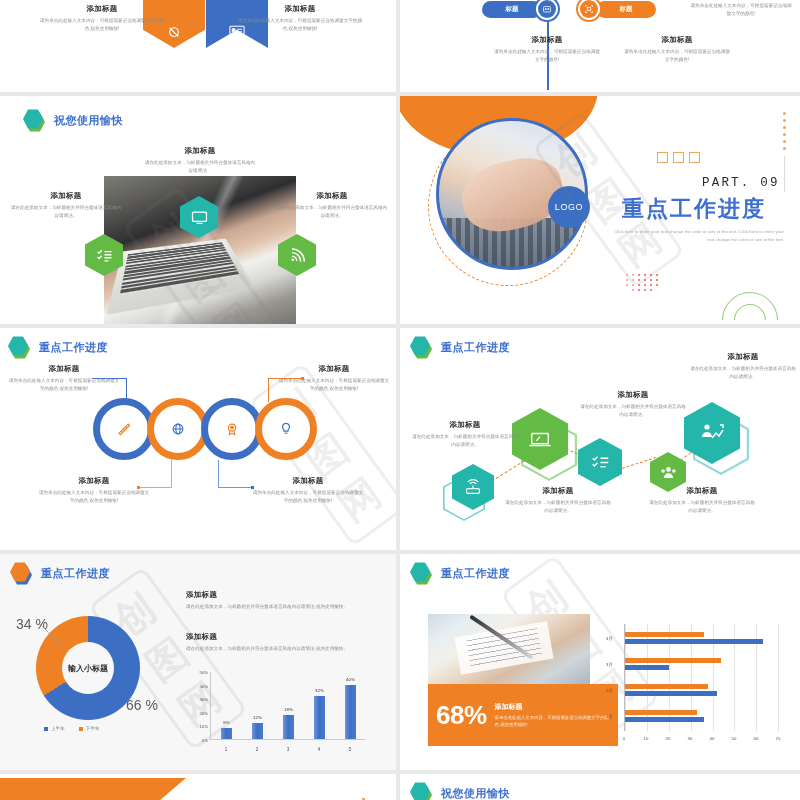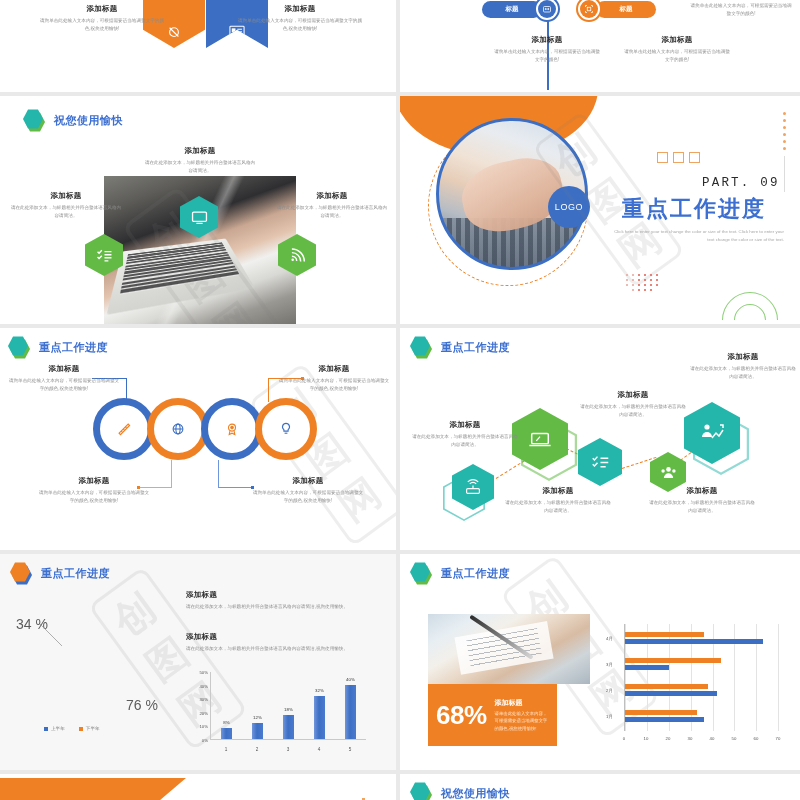--- a/index.html
+++ b/index.html
@@ -576,22 +576,28 @@
         <i class="hx back blue"></i>
           <i class="hx front orange"></i>
       </span>
       <span class="sl-title">重点工作进度</span>
     </div>
 
     <div class="wm" style="left:108px; top:30px; font-size:30px;">
       <span class="wm box" style="border-width:3px;">创图网</span>
     </div>
 
+    <div class="donut" style="left:36px; top:62px; width:104px; height:104px;
+                background: conic-gradient(#3c6fc4 0deg 238deg, #ef8023 238deg 360deg);">
+      <div class="hole" style="left:26px; top:26px; width:52px; height:52px;">
+        <span>输入小标题</span>
+      </div>
+    </div>
     <div class="pct" style="left:16px; top:62px;">34 %</div>
-    <div class="pct" style="left:126px; top:143px;">76 %</div>
+    <div class="pct" style="left:126px; top:143px;">66 %</div>
     <svg style="position:absolute; left:36px; top:68px;" width="40" height="28">
       <line x1="4" y1="2" x2="26" y2="24" stroke="#9a9a9a" stroke-width=".8"></line>
     </svg>
     <div class="leg" style="left:44px; top:172px;">
       <div>
           <i style="background:#3c6fc4"></i>
           <span>上半年</span>
         </div>
       <div>
           <i style="background:#ef8023"></i>
@@ -652,21 +658,21 @@
     </div>
 
     <div class="wm" style="left:120px; top:18px; font-size:26px;">
       <span class="wm box" style="border-width:3px;">创图网</span>
     </div>
 
     <div class="ph2" style="left:28px; top:60px; width:162px; height:70px;">
       <div class="paper"></div>
       <div class="pen"></div>
     </div>
-    <div class="orangebox" style="left:28px; top:130px; width:129px; height:62px; padding:0 8px; gap:8px;">
+    <div class="orangebox" style="left:28px; top:130px; width:190px; height:62px; padding:0 8px; gap:8px;">
       <span class="big">68%</span>
       <span class="tx">
         <span class="t" style="display:block">添加标题</span>
         <span class="d" style="display:block">请单击此处输入文本内容，可根据需要适当地调整文字的颜色,祝您使用愉快!</span>
       </span>
     </div>
 
     <div class="hbar" style="left:206px; top:70px; width:178px; height:120px;">
       <div class="plot">
         <div class="grid" style="left:0%"></div>

